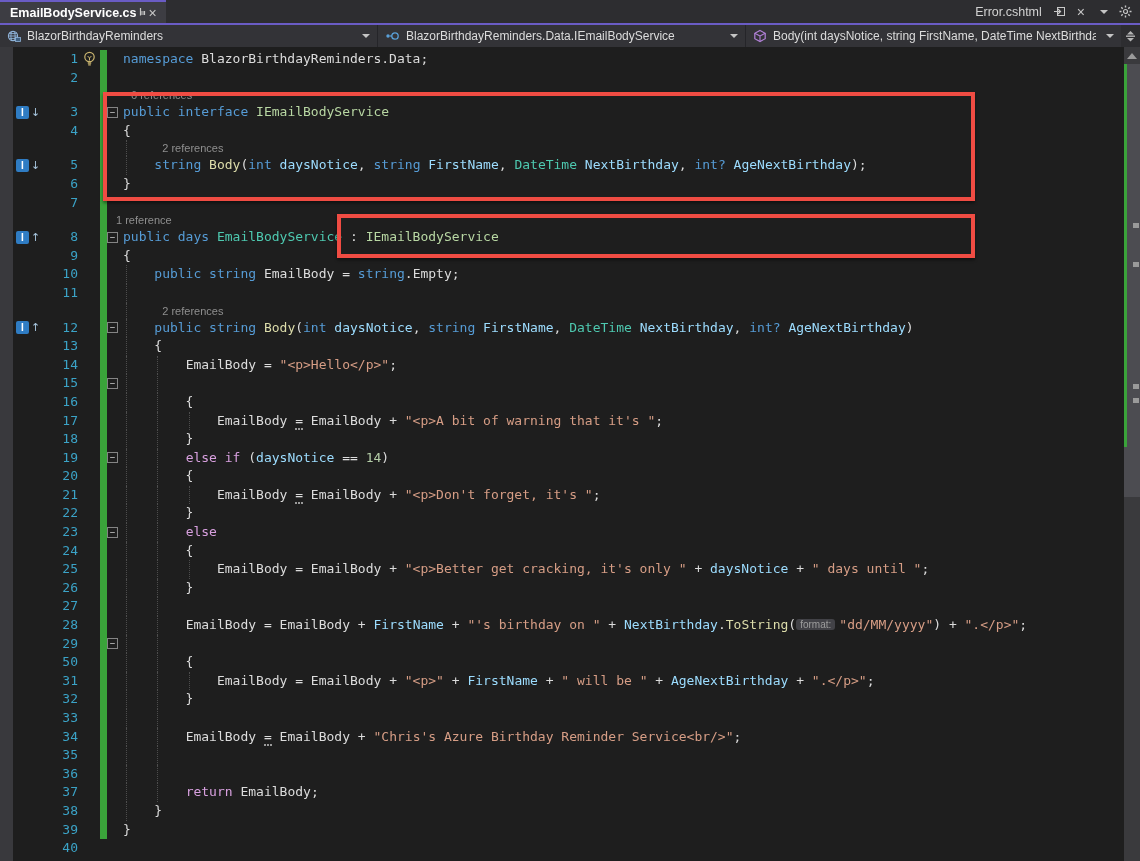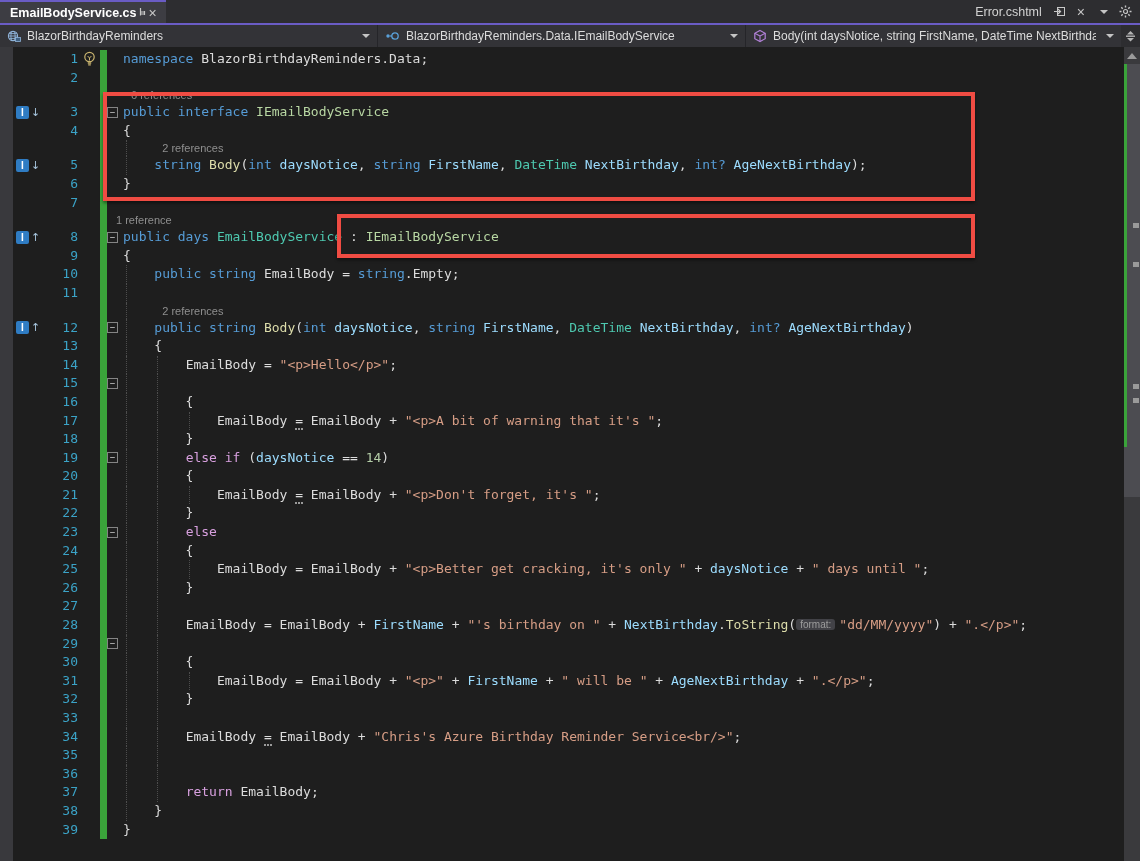--- a/index.html
+++ b/index.html
@@ -369,21 +369,21 @@
         <span class="chg"></span>
         <span class="guide" style="left: 126px;"></span>
         <span class="guide" style="left: 157.28px;"></span>
         <span class="lnum">29</span>
         <span class="fold">−</span>
       </div>
       <div class="row code">
         <span class="chg"></span>
         <span class="guide" style="left: 126px;"></span>
         <span class="guide" style="left: 157.28px;"></span>
-        <span class="lnum">30</span>
+        <span class="lnum">50</span>
         <span class="codetext"><span class="pl">        {</span></span>
       </div>
       <div class="row code">
         <span class="chg"></span>
         <span class="guide" style="left: 126px;"></span>
         <span class="guide" style="left: 157.28px;"></span>
         <span class="guide" style="left: 188.56px;"></span>
         <span class="lnum">31</span>
         <span class="codetext"><span class="pl">            </span><span class="field">EmailBody</span><span class="pl"> = </span><span class="field">EmailBody</span><span class="pl"> + </span><span class="str">"&lt;p&gt;"</span><span class="pl"> + </span><span class="param">FirstName</span><span class="pl"> + </span><span class="str">" will be "</span><span class="pl"> + </span><span class="param">AgeNextBirthday</span><span class="pl"> + </span><span class="str">".&lt;/p&gt;"</span><span class="pl">;</span></span>
       </div>
@@ -431,20 +431,24 @@
       <div class="row code">
         <span class="chg"></span>
         <span class="guide" style="left: 126px;"></span>
         <span class="lnum">38</span>
         <span class="codetext"><span class="pl">    }</span></span>
       </div>
       <div class="row code">
         <span class="chg"></span>
         <span class="lnum">39</span>
         <span class="codetext"><span class="pl">}</span></span>
+      </div>
+      <div class="row code">
+        <span class="lnum">40</span>
+        <span class="codetext"></span>
       </div>
     </div>
   <div class="scrollbar">
     <div class="sb-thumb"></div>
     <div class="sb-green"></div>
     <div class="sb-up">
         <span class="sb-up-tri"></span>
       </div>
   <div class="sb-mark" style="top: 176px;"></div>
       <div class="sb-mark" style="top: 215px;"></div>

